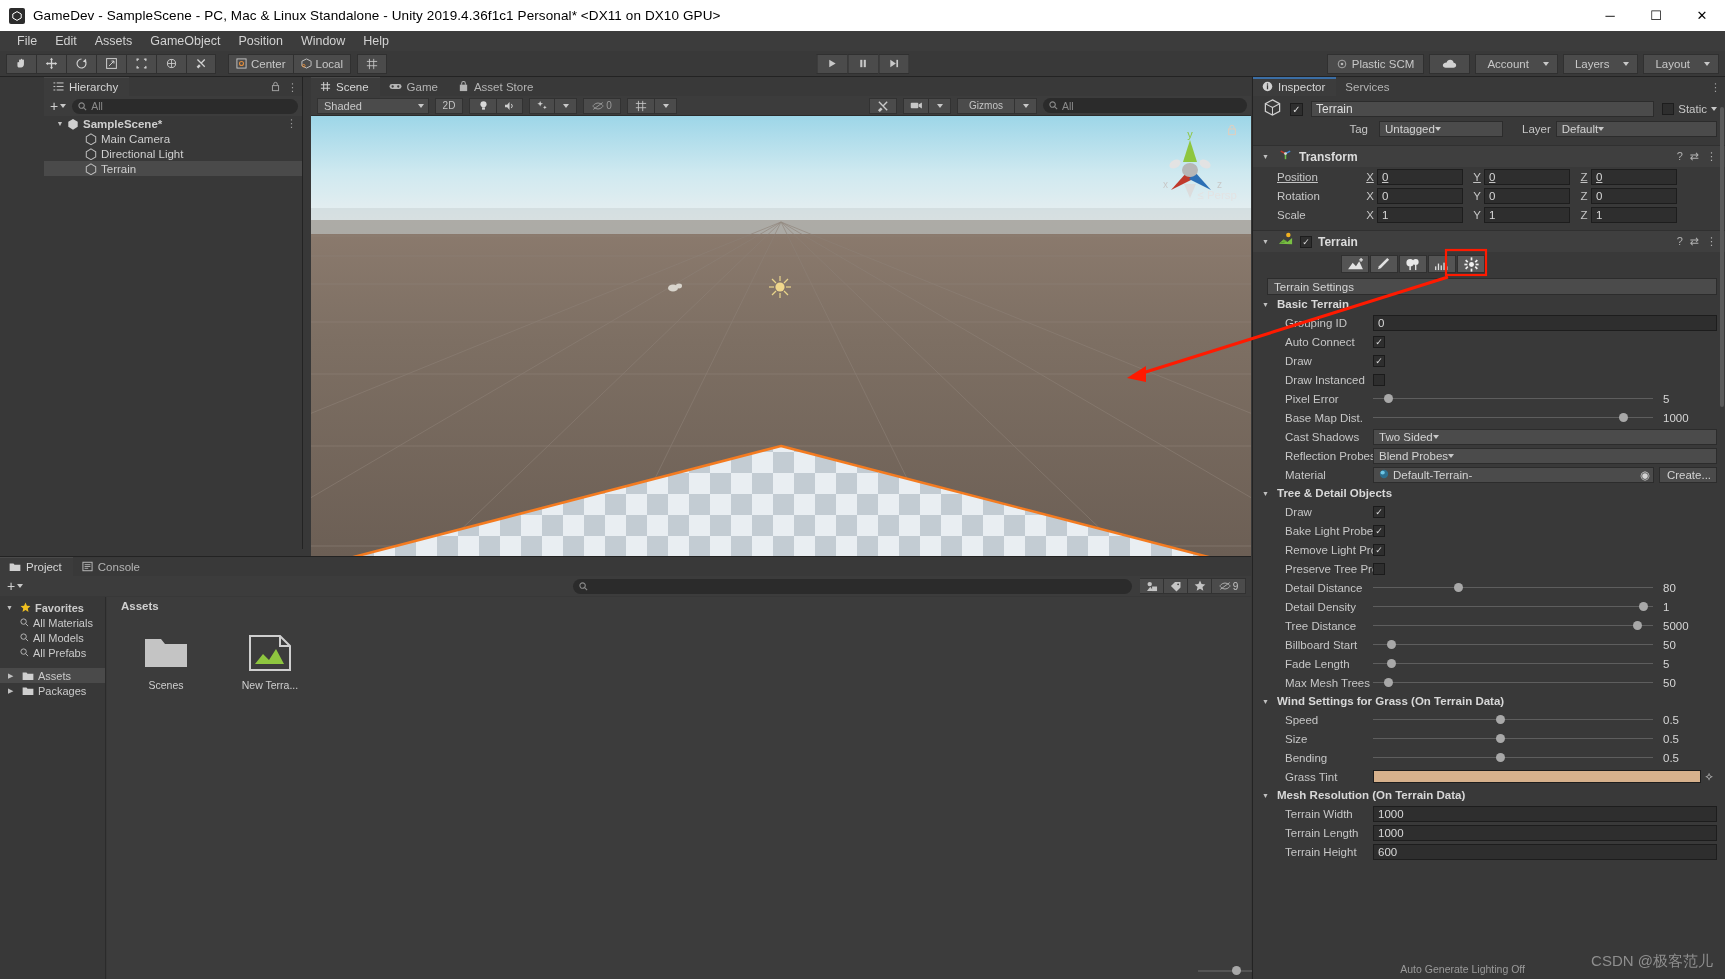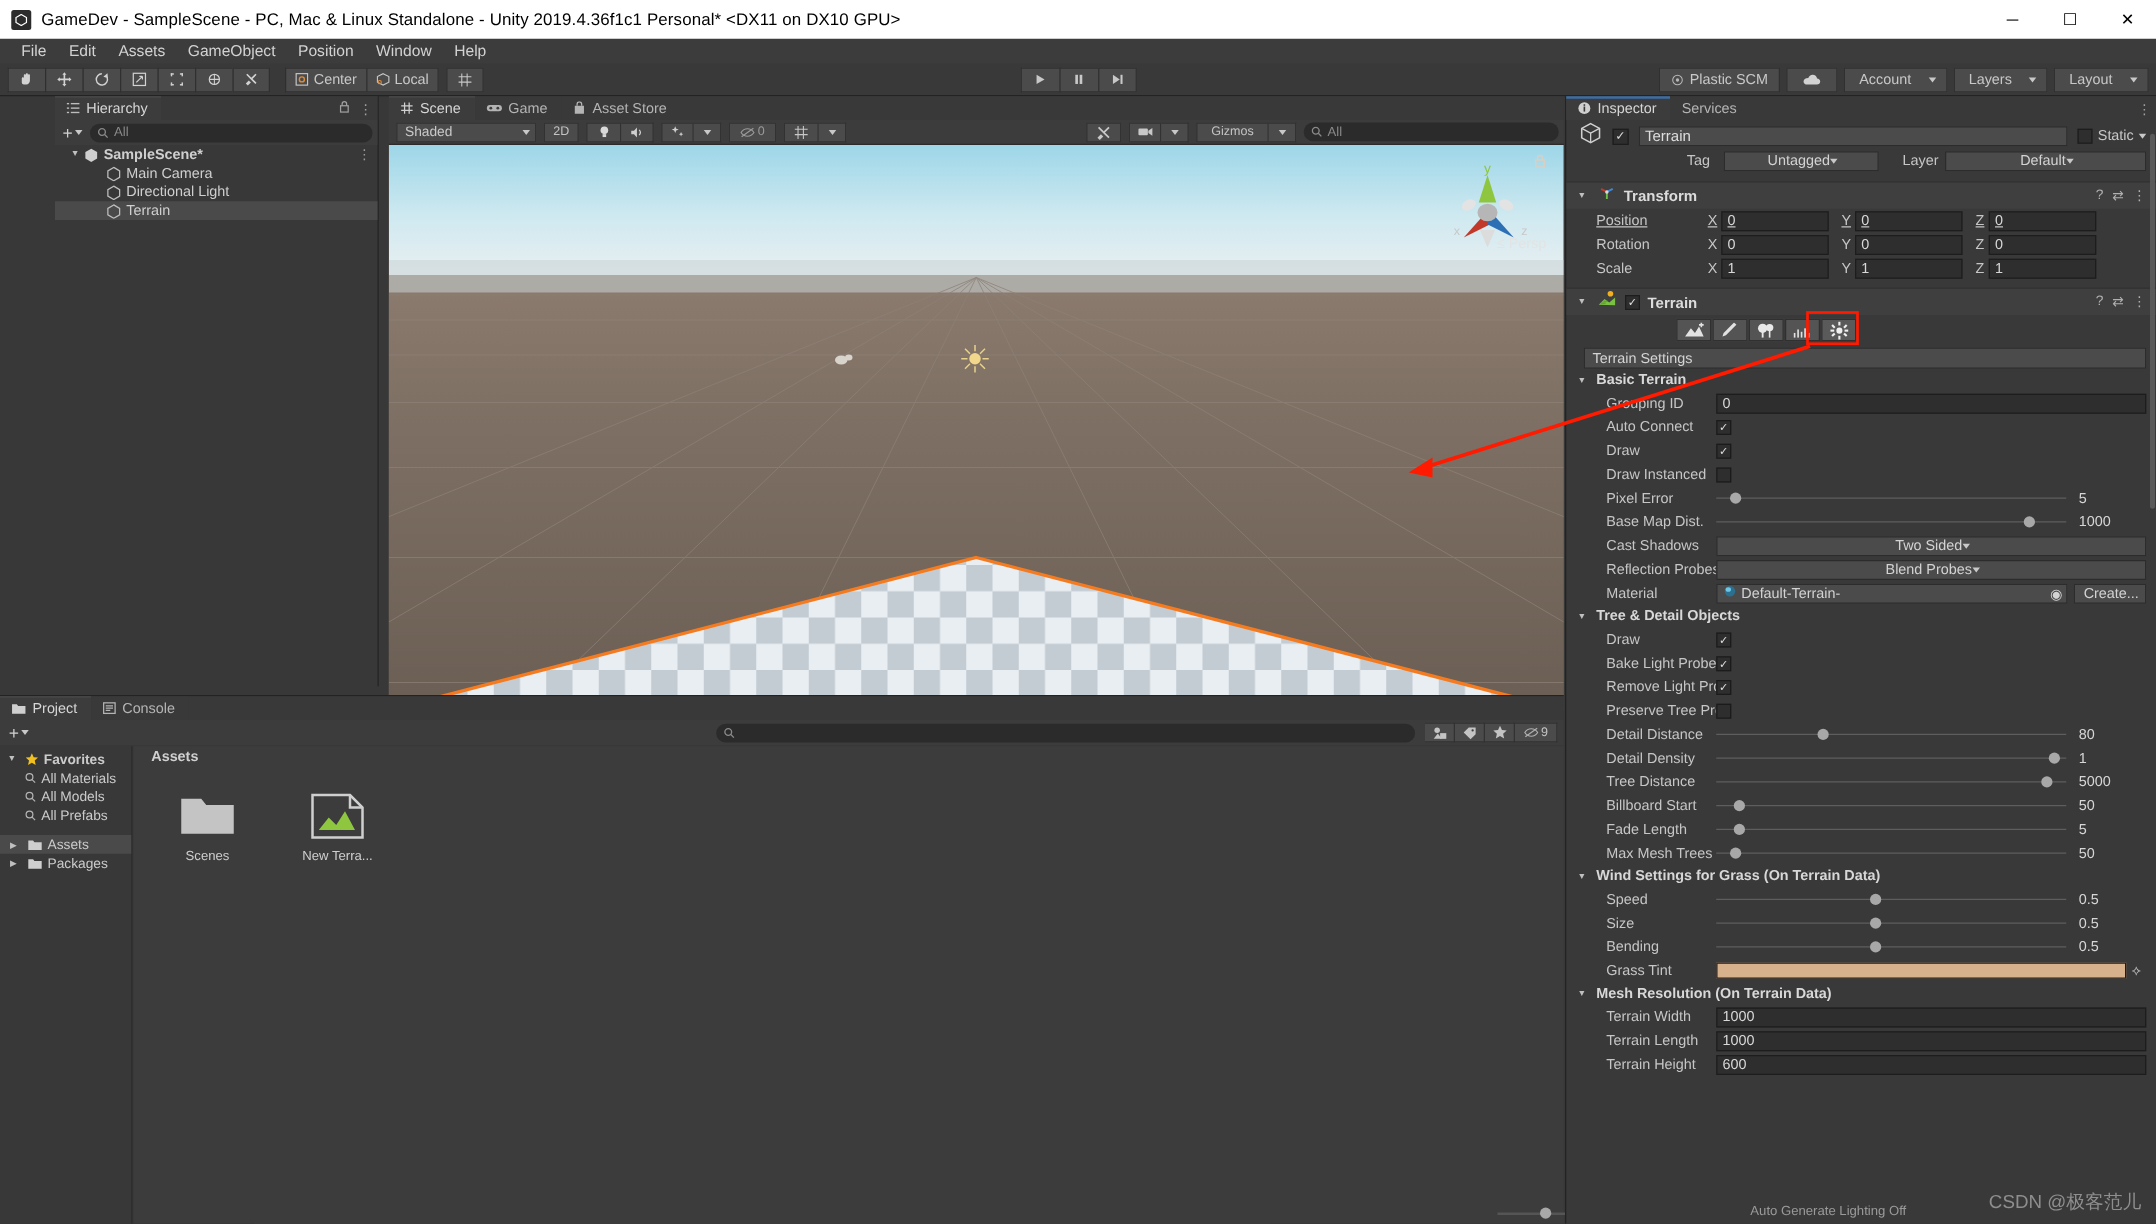--- a/index.html
+++ b/index.html
@@ -93,21 +93,21 @@
   .ins-body { position:absolute; top:19px; left:0; right:0; bottom:0; overflow:hidden; }
   .ins-head { height:23px; display:flex; align-items:center; gap:8px; padding:3px 8px 0 10px; }
   .ins-chk { width:13px; height:13px; background:#2e2e2e; border:1px solid #1d1d1d;
      display:flex; align-items:center; justify-content:center; color:#dcdcdc; font-size:10px; }
   .namefield { flex:1; height:16px; background:#4b4b4b; border:1px solid #2c2c2c; color:#dedede;
      font-size:12px; display:flex; align-items:center; padding:0 4px; }
   .staticrow { display:flex; align-items:center; gap:4px; font-size:11.5px; color:#c8c8c8; }
   .ins-row { height:19px; display:flex; align-items:center; font-size:11.5px; }
   .lbl { color:#c6c6c6; }
   .drop { height:16px; background:#4b4b4b; border:1px solid #2c2c2c; display:flex; align-items:center;
-     justify-content:center; padding:0 3px 0 5px; font-size:11.5px; color:#d3d3d3; }
+     justify-content:flex-start; padding:0 3px 0 5px; font-size:11.5px; color:#d3d3d3; }
   .numfield { height:16px; background:#2e2e2e; border:1px solid #1d1d1d; color:#d8d8d8;
      font-size:11.5px; display:flex; align-items:center; padding:0 4px; }
   .comp-head { height:22px; background:#3f3f3f; display:flex; align-items:center; gap:6px;
      padding-left:9px; border-top:1px solid #303030; }
   .comp-title { font-size:12px; font-weight:bold; color:#dcdcdc; }
   .comp-right { margin-left:auto; display:flex; gap:7px; padding-right:8px; color:#b0b0b0; font-size:11px; }
   .foldout { font-size:7px; color:#c0c0c0; width:10px; }
   .sect-head { height:18px; display:flex; align-items:center; gap:5px; padding-left:9px;
      font-size:11.5px; font-weight:bold; color:#d8d8d8; }
   .chk { width:12px; height:12px; background:#2e2e2e; border:1px solid #1b1b1b;

